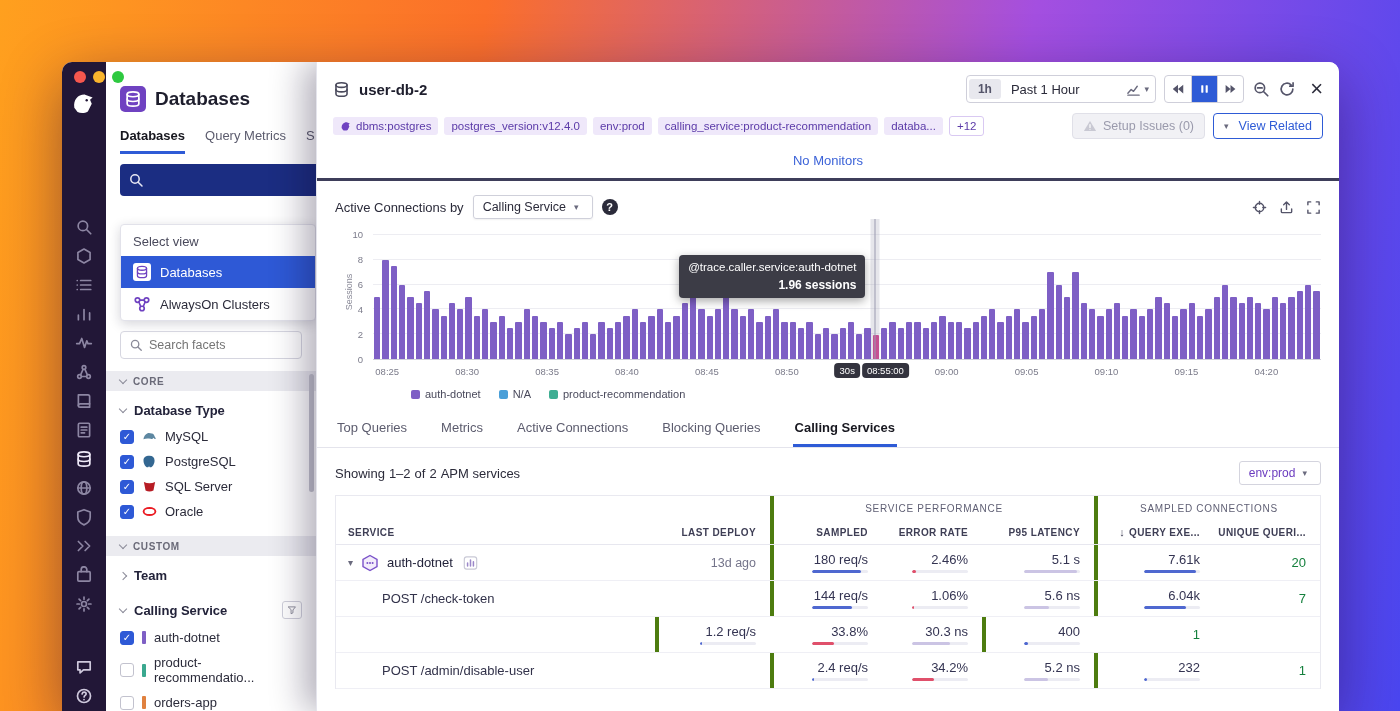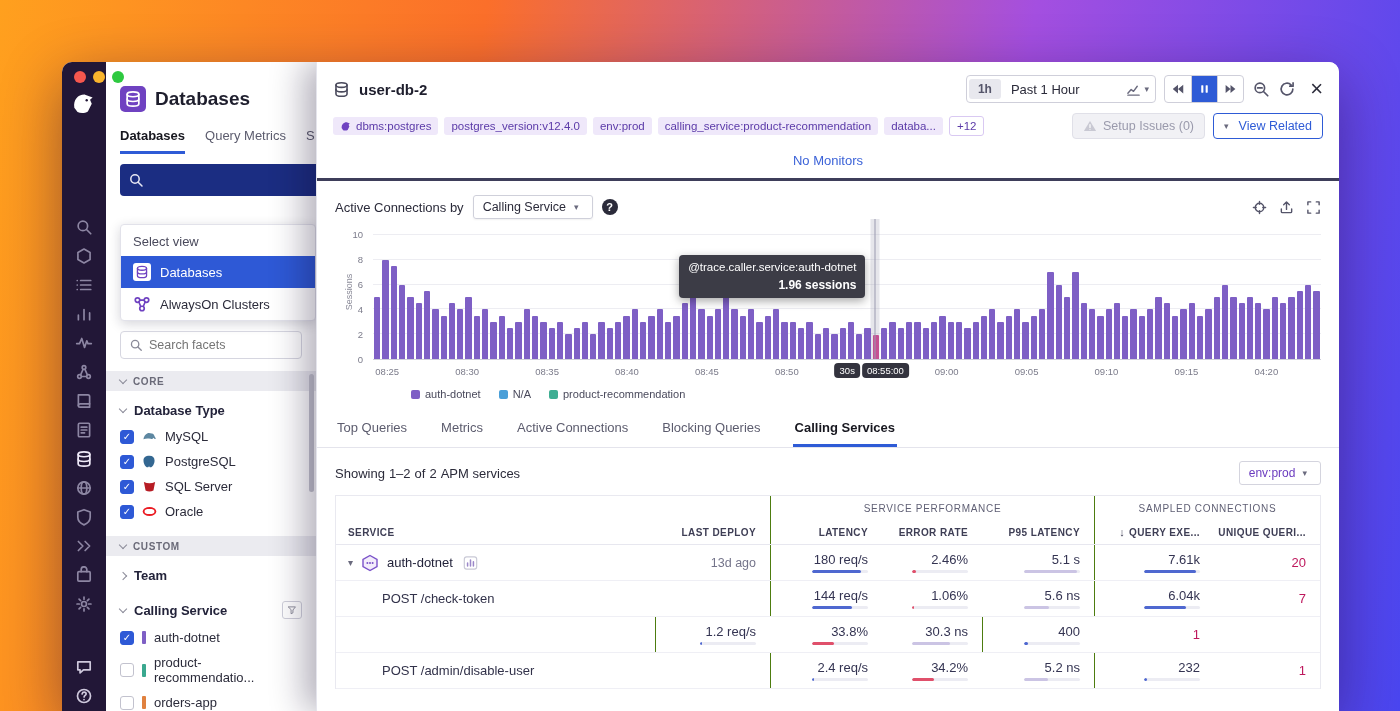--- a/index.html
+++ b/index.html
@@ -129,39 +129,39 @@
   .p-tabs{display:flex;gap:30px;margin-top:14px;padding:0 18px;border-bottom:1px solid #e4e4ec}
   .p-tab{font-size:13px;color:#5c5c6e;padding:6px 2px 9px;border-bottom:3px solid transparent;white-space:nowrap}
   .p-tab.active{color:#17171f;font-weight:bold;border-color:#2e5bd6}
   .showing{display:flex;align-items:center;padding:13px 18px 10px;font-size:13px;color:#2b2b3a;gap:4px}
   .showing b{font-weight:normal}
   .env-select{margin-left:auto;display:flex;align-items:center;gap:7px;border:1px solid #d4d4de;border-radius:3px;
     padding:4px 9px;font-size:12px;color:#6a3bbf}
 
   .apm-table{margin:0 18px;border:1px solid #e9e9f0;border-bottom:none}
   .t-row{display:grid;grid-template-columns:minmax(0,1fr) 115px 112px 100px 112px 120px 106px;align-items:center}
-  .sep{border-left:1px solid #4d7c0f;height:100%;display:flex;align-items:center;justify-content:flex-end}
+  .sep{border-left:4px solid #4d7c0f;height:100%;display:flex;align-items:center;justify-content:flex-end}
   .t-group{height:24px;font-size:10px;letter-spacing:.7px;color:#5f5f74}
   .t-group .gh{justify-content:center;display:flex;align-items:center;height:100%}
   .t-head{height:25px;font-size:10px;font-weight:bold;letter-spacing:.4px;color:#3e3e55;border-bottom:1px solid #e7e7ef}
   .hc{text-align:right;padding-right:14px;display:flex;align-items:center;justify-content:flex-end;gap:4px;height:100%}
   .hc:first-child{justify-content:flex-start;padding-left:12px}
   .sort{font-size:11px;color:#3e3e55}
   .t-body-row{min-height:36px;border-bottom:1px solid #efeff5;font-size:13px}
   .c-service{display:flex;align-items:center;gap:8px;padding-left:12px;color:#23233a;height:100%}
   .t-body-row.endpoint .c-service{padding-left:46px;color:#32324a}
   .caret-down{color:#6a6a7e;font-size:10px}
   .hexic{width:18px;height:18px;flex:none}
   .apm-badge{width:15px;height:14px;flex:none;margin-left:2px}
   .c-deploy{color:#74748a;text-align:right;padding-right:14px;font-size:12.5px}
   .metric{display:flex;flex-direction:column;align-items:flex-end;gap:3px;padding-right:14px;width:100%}
   .mv{color:#343452}
   .mbar{width:56px;height:3px;background:#ececf3;border-radius:2px;overflow:hidden}
   .mbar i{display:block;height:100%;border-radius:2px}
-  .c-uniq{text-align:right;padding-right:14px;color:#be185d}
+  .c-uniq{text-align:right;padding-right:14px;color:#15803d}
 </style>
 </head>
 <body>
 
 <div class="window">
   <div class="traffic">
     <span class="tl" id="tl0" style="background: rgb(246, 87, 78);"></span>
     <span class="tl" id="tl1" style="background: rgb(249, 180, 45);"></span>
     <span class="tl" id="tl2" style="background: rgb(46, 201, 64);"></span>
   </div>
@@ -674,21 +674,21 @@
         <div class="gh sep" style="grid-column:6/span 2">SAMPLED CONNECTIONS</div>
       </div>
       <div class="t-row t-head" id="t-head">
           <div class="hc">
             <span>SERVICE</span>
           </div>
           <div class="hc">
             <span>LAST DEPLOY</span>
           </div>
           <div class="hc sep">
-            <span>LATENCY</span>
+            <span>SAMPLED</span>
           </div>
           <div class="hc">
             <span>ERROR RATE</span>
           </div>
           <div class="hc">
             <span>P95 LATENCY</span>
           </div>
           <div class="hc sep">
             <span class="sort">↓</span>
             <span>QUERY EXE...</span>

